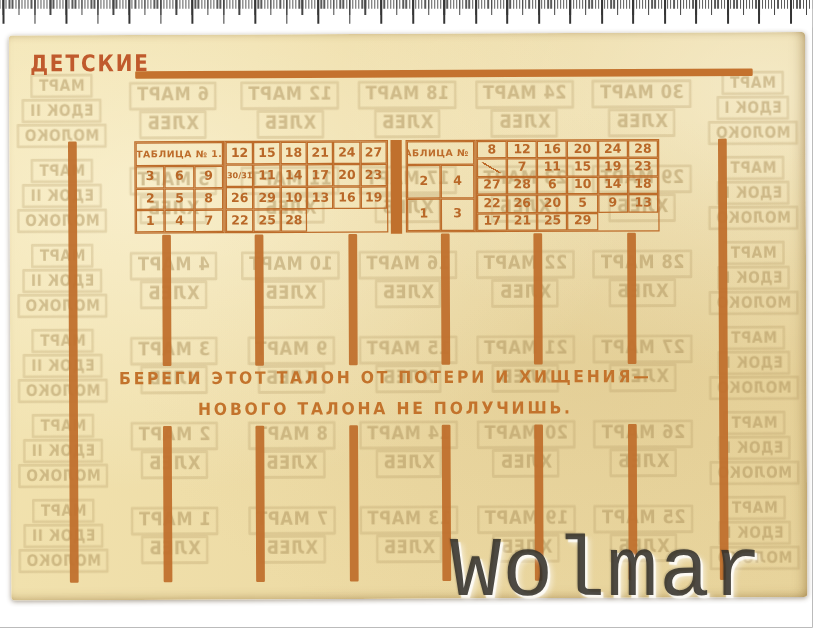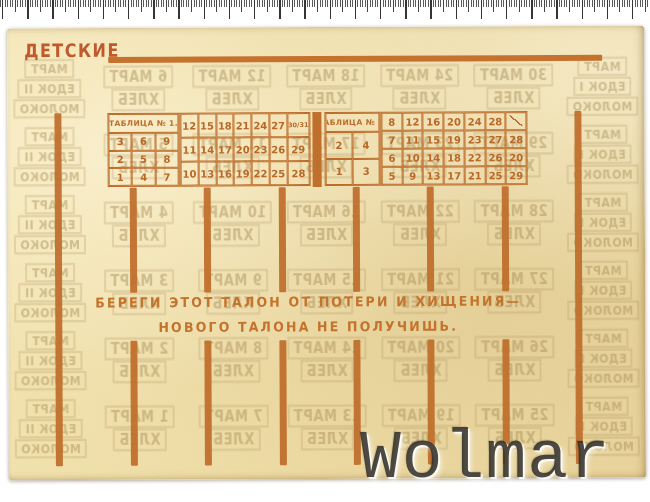--- a/index.html
+++ b/index.html
@@ -50,21 +50,21 @@
   
   .title{
     position:absolute;left:17px;top:13px;font-size:16px;font-weight:bold;
     letter-spacing:1.5px;color:#c05a2d;transform:scaleY(1.15);
   }
   .head-rule{position:absolute;left:101px;top:29px;width:494px;height:6px;background:#c4722e;border-radius:1px;}
   .tables-row{position:absolute;left:100px;top:85px;height:74px;display:flex;}
   .rtable{display:flex;height:74px;}
   .t-left,.t-right{display:grid;box-sizing:border-box;border:1px solid #bd6c2a;}
   .t-left{grid-template-columns:repeat(var(--lc),1fr);grid-template-rows:19px repeat(var(--lr),1fr);}
-  .t-right{grid-template-columns:repeat(7,1fr);grid-auto-rows:1fr;}
+  .t-right{grid-template-columns:repeat(6,1fr);grid-auto-rows:1fr;}
   .t-head{
     grid-column:1/-1;border:1px solid #bd6c2a;display:flex;align-items:center;justify-content:center;
     font-size:7.5px;font-weight:bold;color:#bd6c2a;letter-spacing:.4px;white-space:nowrap;overflow:hidden;
   }
   .cell{
     border:1px solid #bd6c2a;display:flex;align-items:center;justify-content:center;
     font-size:10px;font-weight:bold;color:#b96828;position:relative;
   }
   .cell.frac{font-size:6.5px;letter-spacing:0;text-align:center;}
   .cell.slash{background:linear-gradient(to top right,transparent 46%,#bd6c2a 46% 54%,transparent 54%);background-size:70% 70%;background-position:center;background-repeat:no-repeat;}

